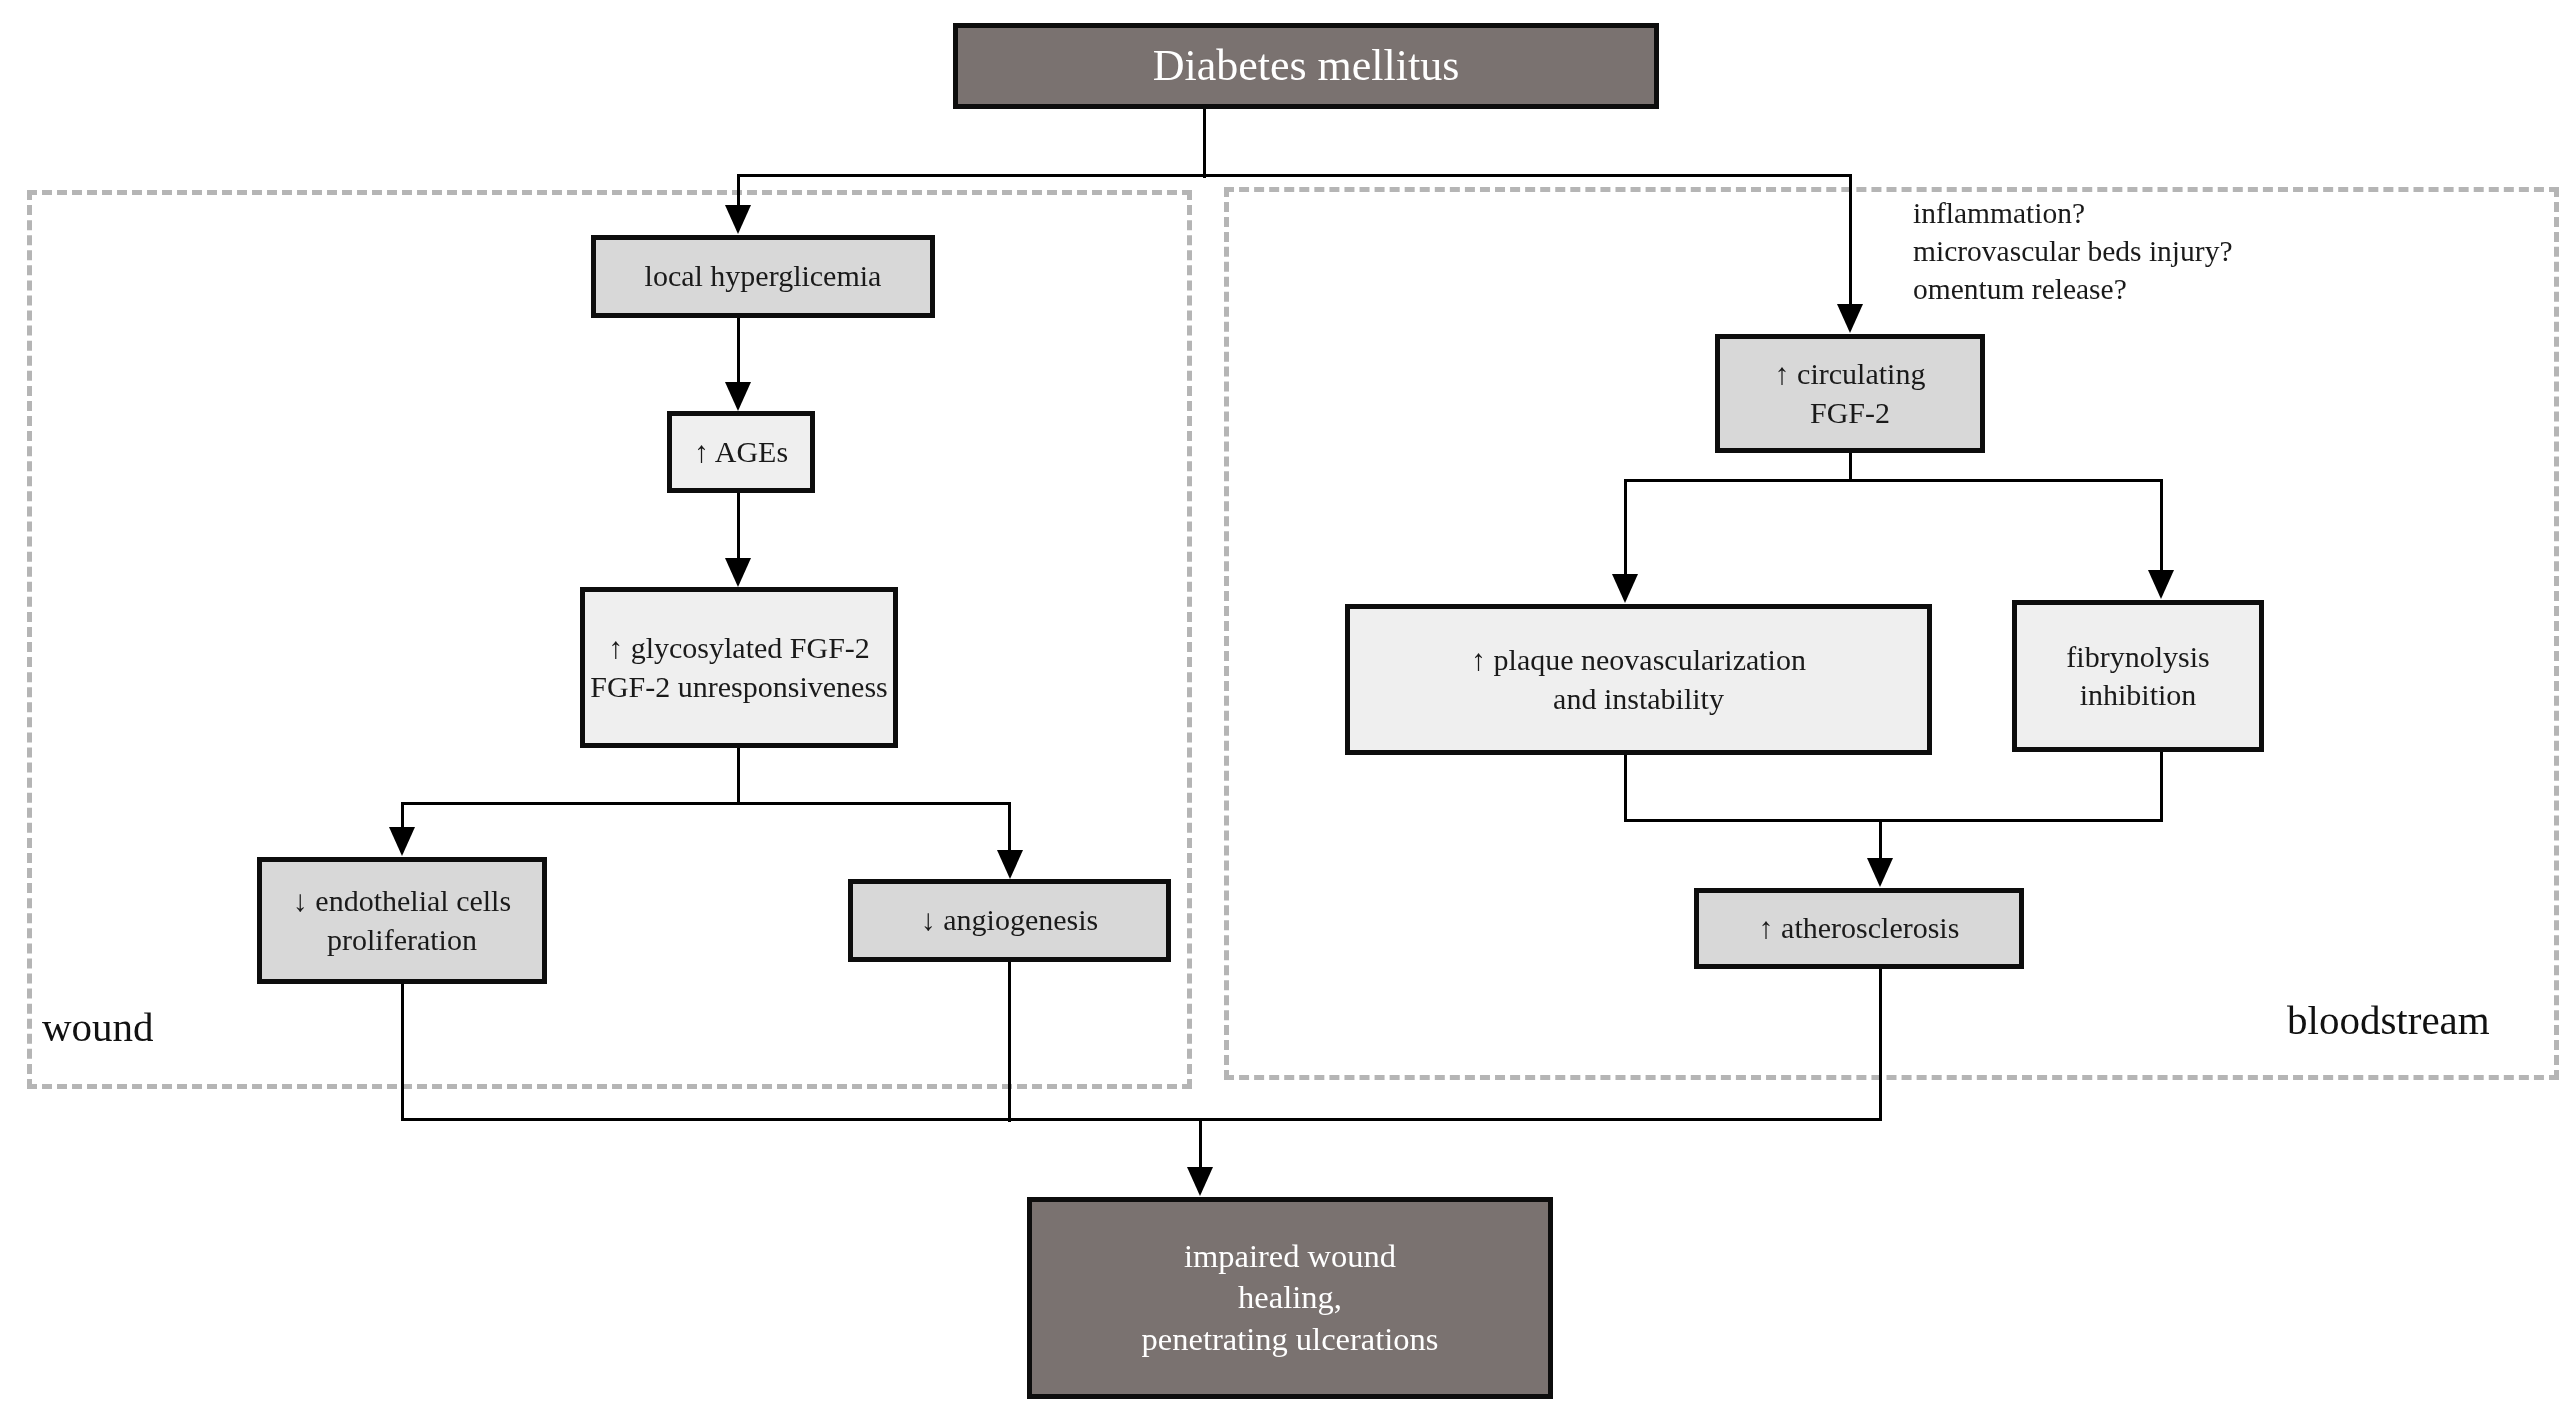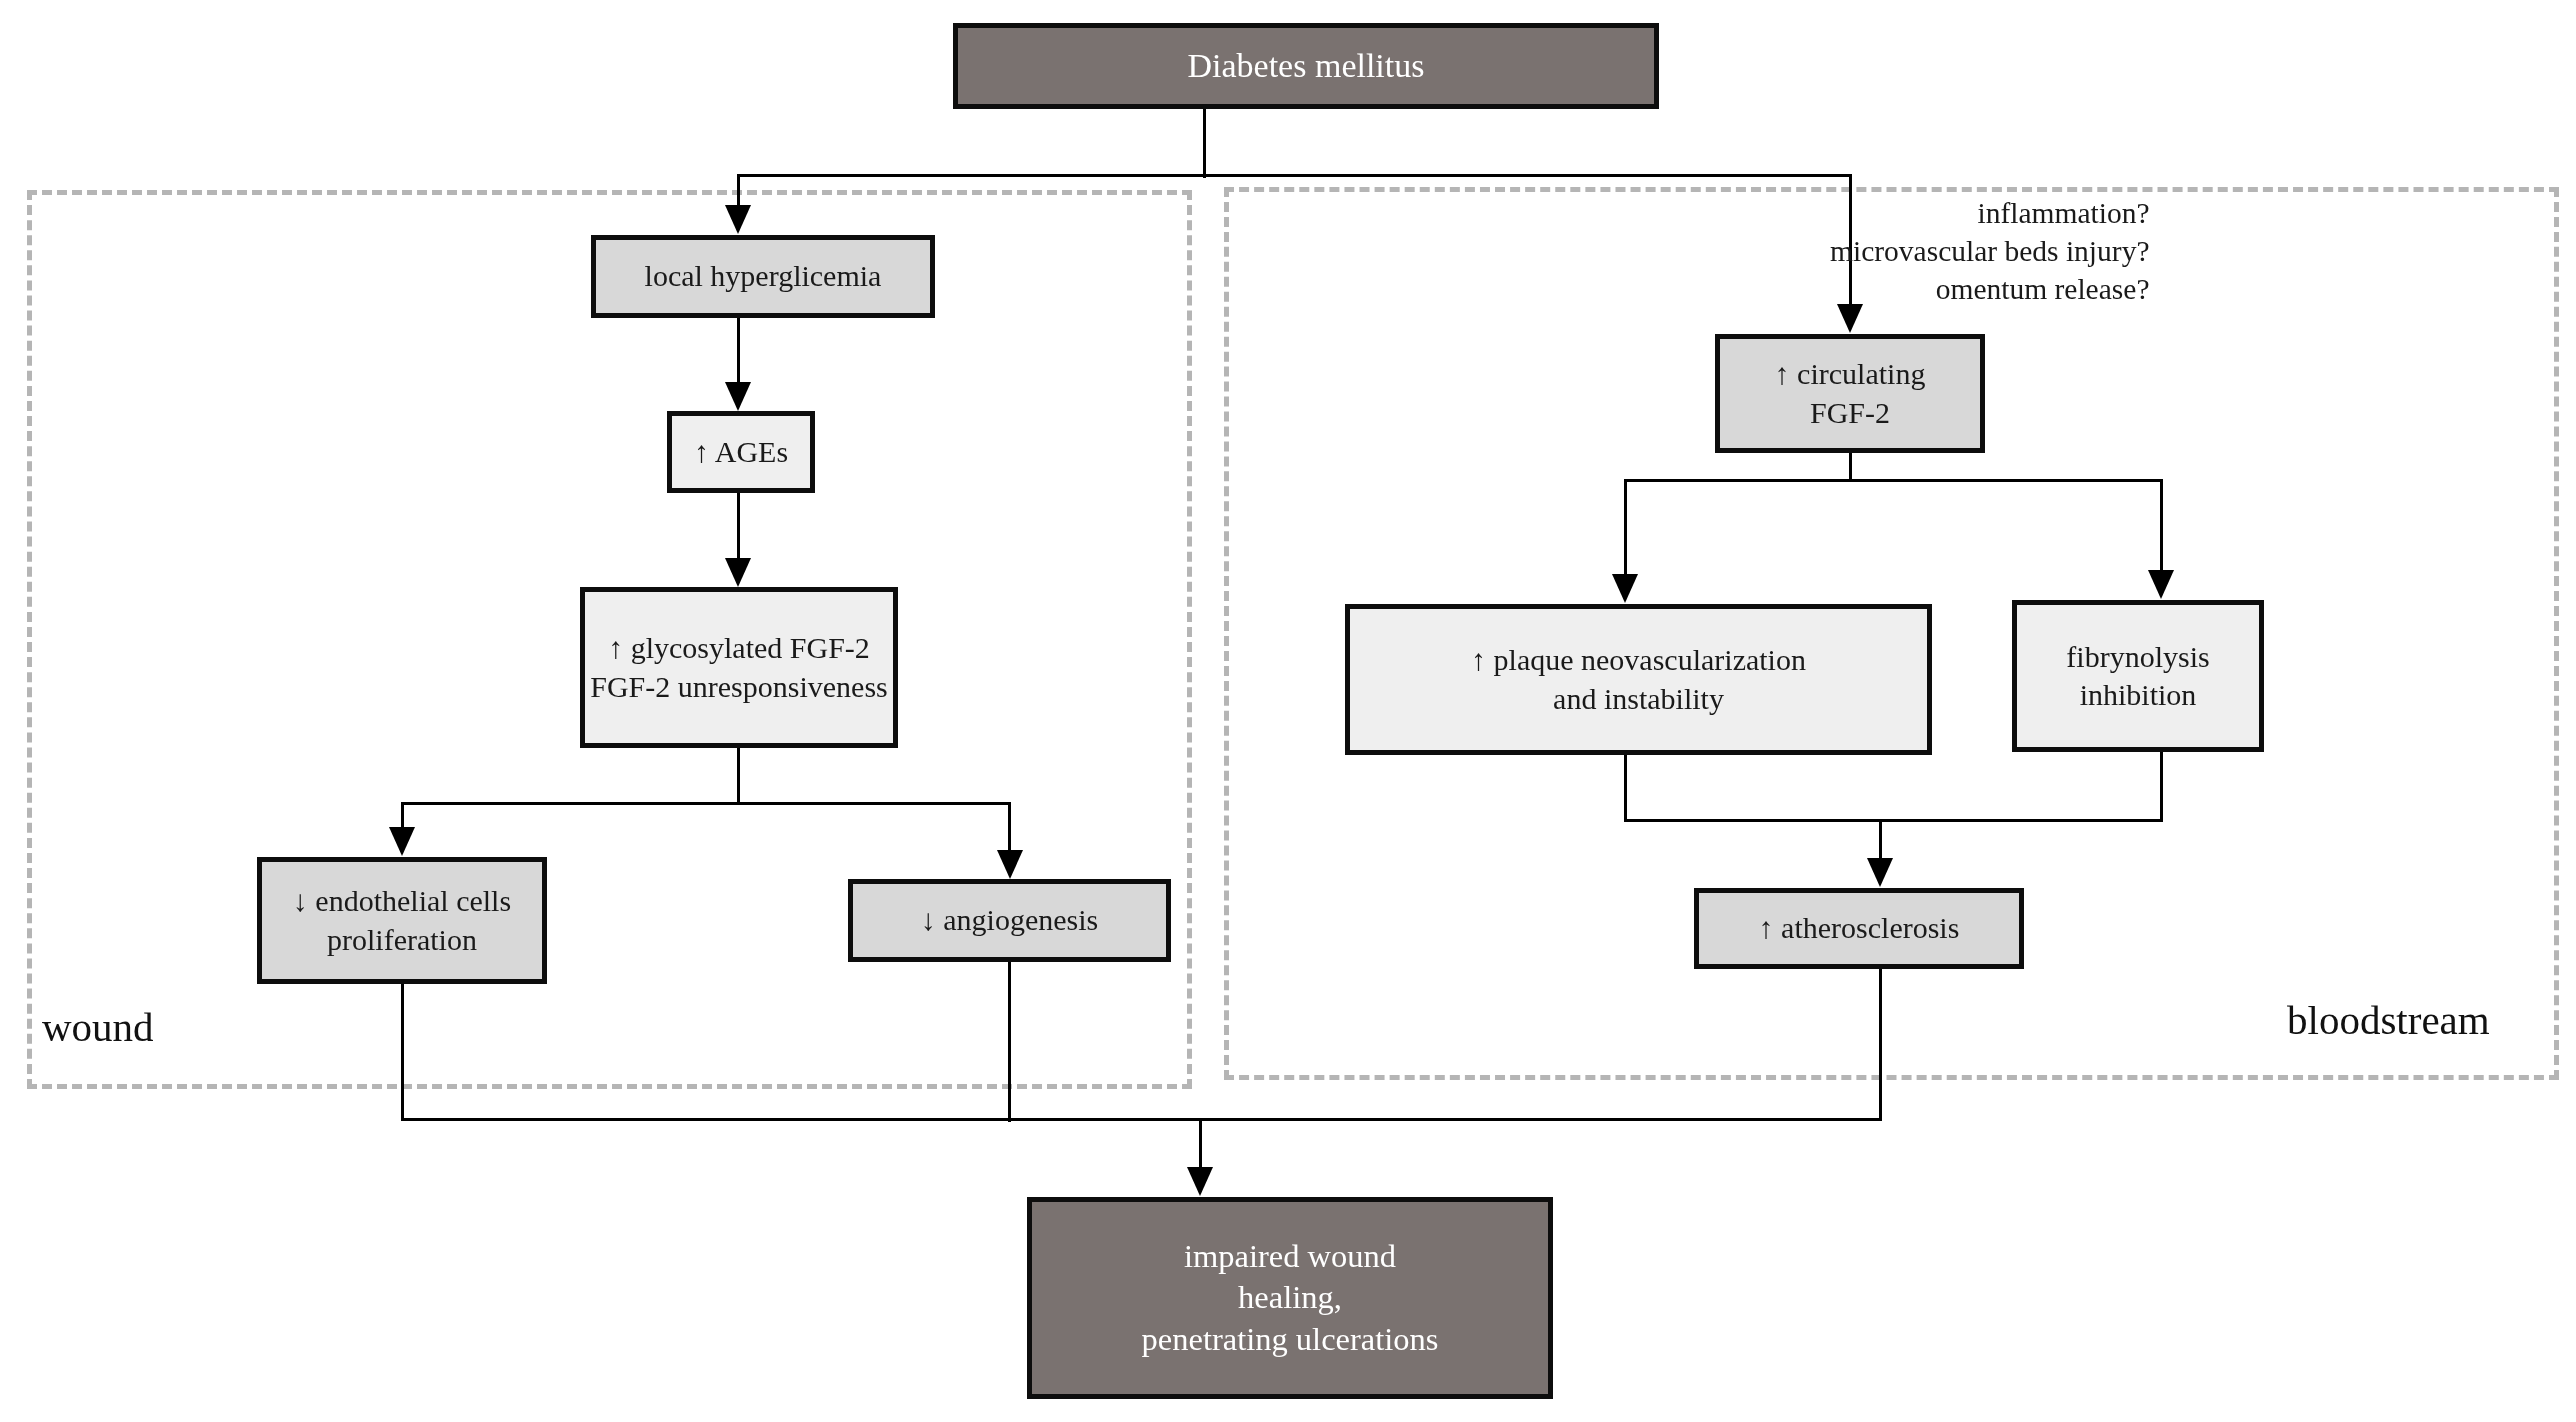--- a/index.html
+++ b/index.html
@@ -15,34 +15,34 @@
   #label-bloodstream{left:2287px;top:996px;}
 
   
   .node{position:absolute;display:flex;flex-direction:column;align-items:center;justify-content:center;
         text-align:center;font-size:30px;line-height:1.28;box-sizing:border-box;}
   .node span{display:block;white-space:nowrap;}
   .dark{background:#7a7270;border:5.9px solid #0d0d0d;color:#ffffff;}
   .med{background:#d8d8d8;border:5.2px solid #0d0d0d;color:#1a1a1a;}
   .light{background:#efefef;border:5.2px solid #0d0d0d;color:#1a1a1a;}
 
-  #node-diabetes{left:953px;top:23px;width:706px;height:86px;font-size:34px;}
+  #node-diabetes{left:953px;top:23px;width:706px;height:86px;font-size:44px;}
   #node-hyperglicemia{left:591px;top:235px;width:344px;height:83px;}
   #node-ages{left:667px;top:411px;width:148px;height:82px;}
   #node-glyco{left:580px;top:587px;width:318px;height:161px;}
   #node-endothelial{left:257px;top:857px;width:290px;height:127px;}
   #node-angiogenesis{left:848px;top:879px;width:323px;height:83px;}
   #node-circulating{left:1715px;top:334px;width:270px;height:119px;}
   #node-plaque{left:1332px;top:604px;width:587px;height:151px;margin-left:13px;}
   #node-fibrynolysis{left:2012px;top:600px;width:252px;height:152px;}
   #node-atherosclerosis{left:1694px;top:888px;width:330px;height:81px;}
   #node-impaired{left:1027px;top:1197px;width:526px;height:202px;font-size:32.5px;}
 
   
-  #questions{position:absolute;left:1830px;top:194px;font-size:29.5px;line-height:38px;white-space:nowrap;text-align:right;}
+  #questions{position:absolute;left:1913px;top:194px;font-size:29.5px;line-height:38px;white-space:nowrap;}
 
   
   .line{position:absolute;background:#000;}
   
   .arr{position:absolute;width:0;height:0;border-left:13.3px solid transparent;border-right:13.3px solid transparent;border-top:29.5px solid #000;}
 </style>
 </head>
 <body>
 
 <div class="stage">

